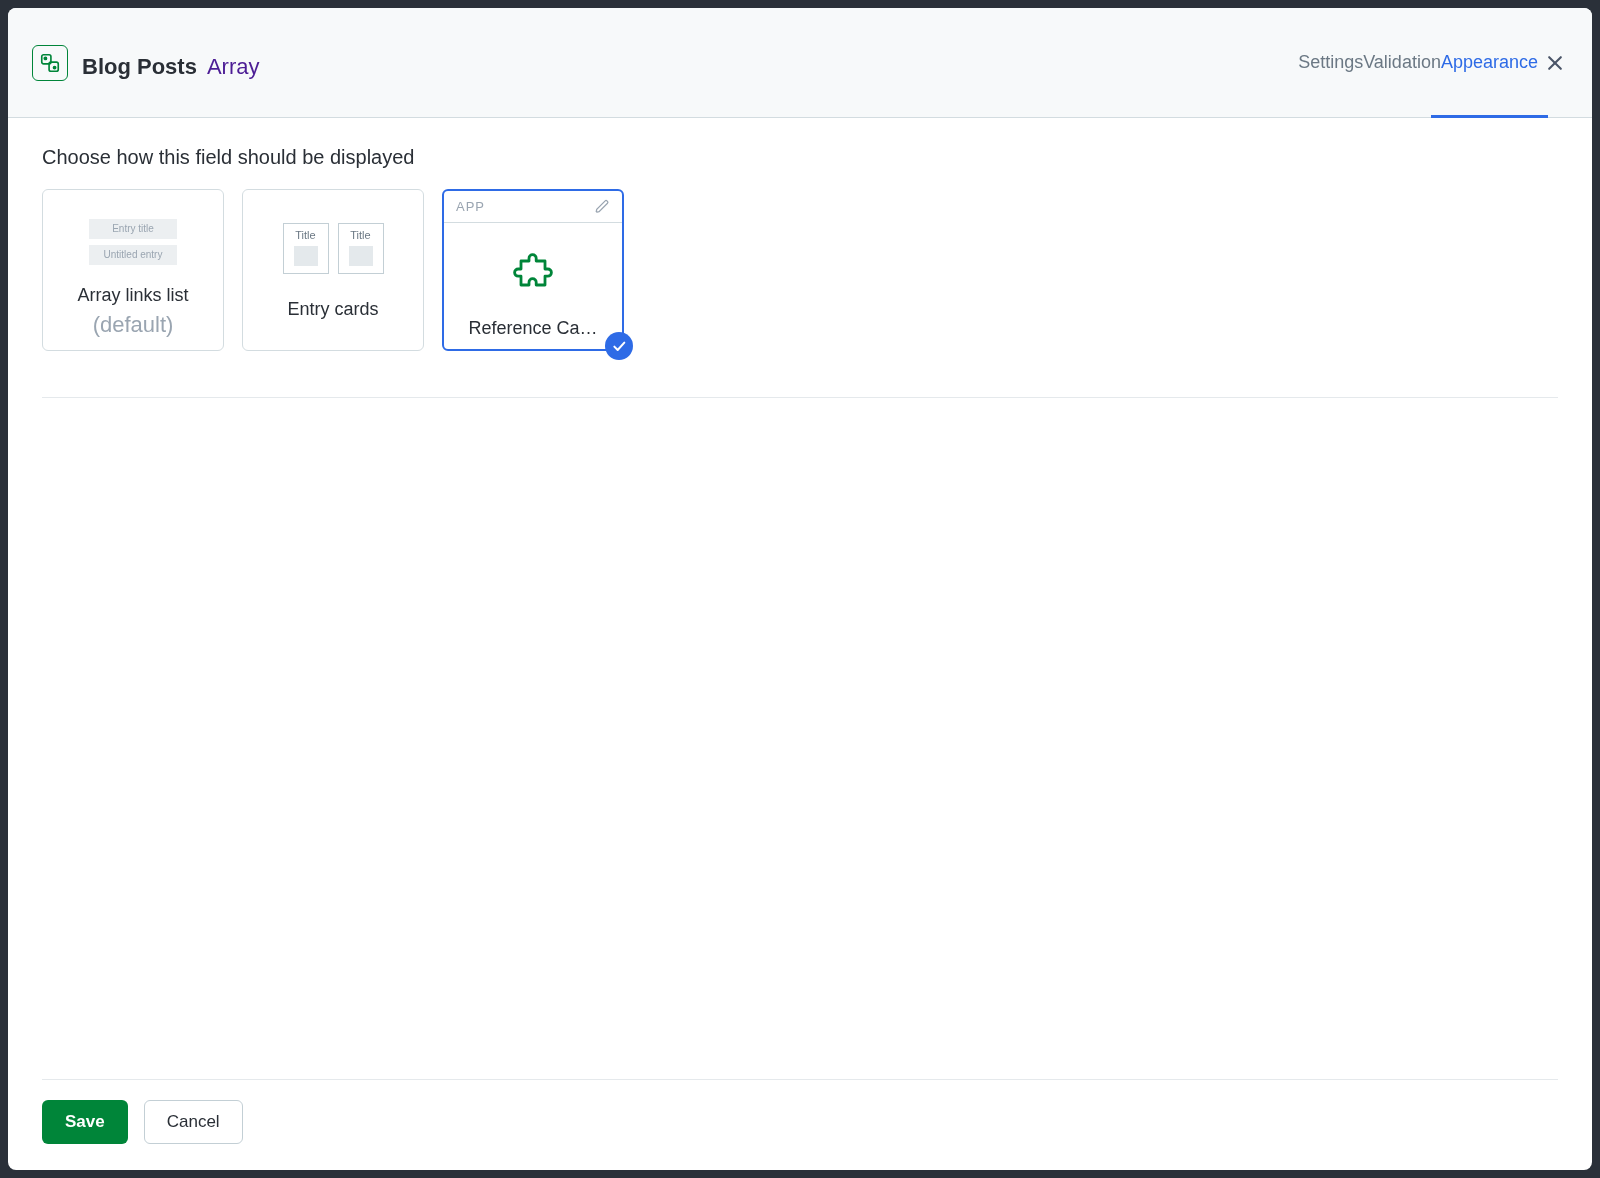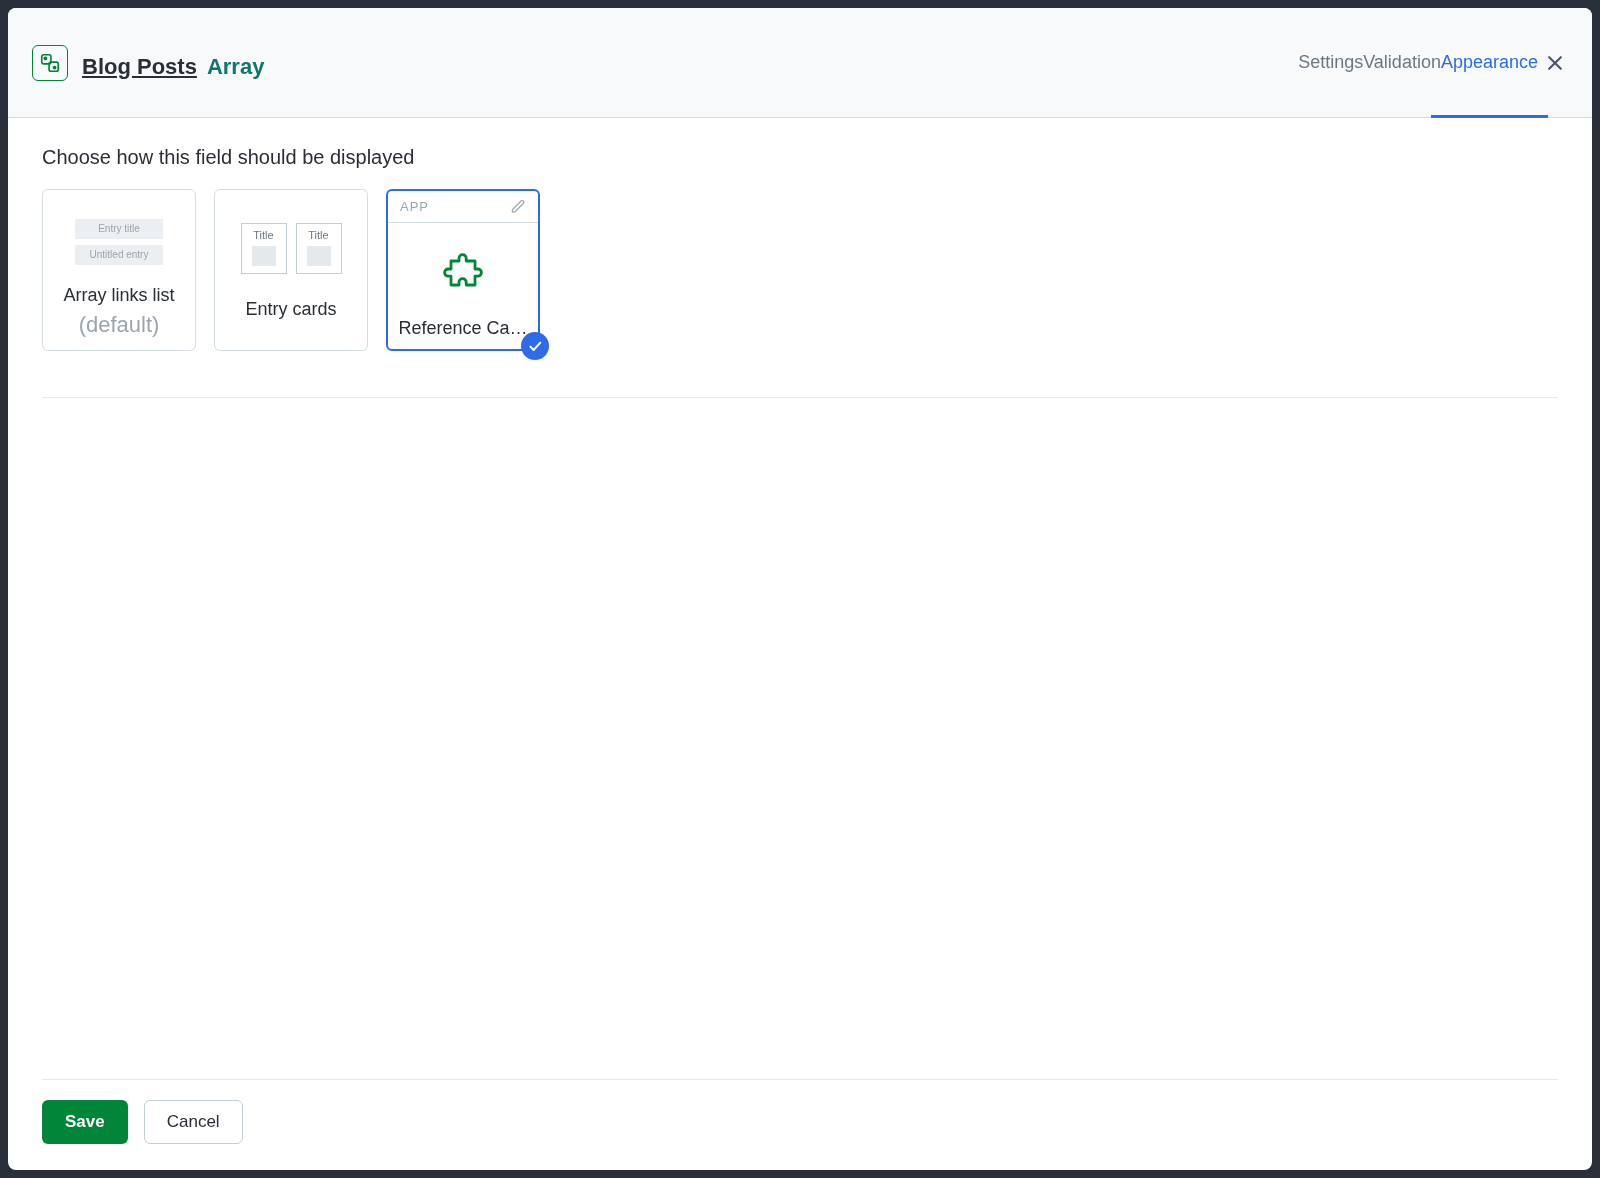--- a/index.html
+++ b/index.html
@@ -39,26 +39,25 @@
   .title-wrap {
     display: flex;
     align-items: baseline;
     gap: 10px;
     flex: 0 0 auto;
   }
   .field-title {
     font-size: 22px;
     font-weight: 700;
     color: #2a2f36;
-    text-decoration: underline;
   }
   .field-type {
     font-size: 22px;
-    font-weight: 700;
-    color: #0f766e;
+    font-weight: 400;
+    color: #4c1d95;
     margin-top: 8px;
   }
   .tabs {
     margin-left: auto;
     display: flex;
     align-items: center;
   }
   .tab {
     font-size: 18px;
     font-weight: 500;
@@ -93,21 +92,21 @@
   .section-title {
     font-size: 20px;
     color: #2a2f36;
     margin-bottom: 20px;
   }
   .options {
     display: flex;
     gap: 18px;
   }
   .option-card {
-    width: 154px;
+    width: 182px;
     height: 162px;
     border: 1px solid #d3dce0;
     border-radius: 6px;
     position: relative;
     cursor: pointer;
     background: #fff;
     display: flex;
     flex-direction: column;
   }
   .option-card.selected {

